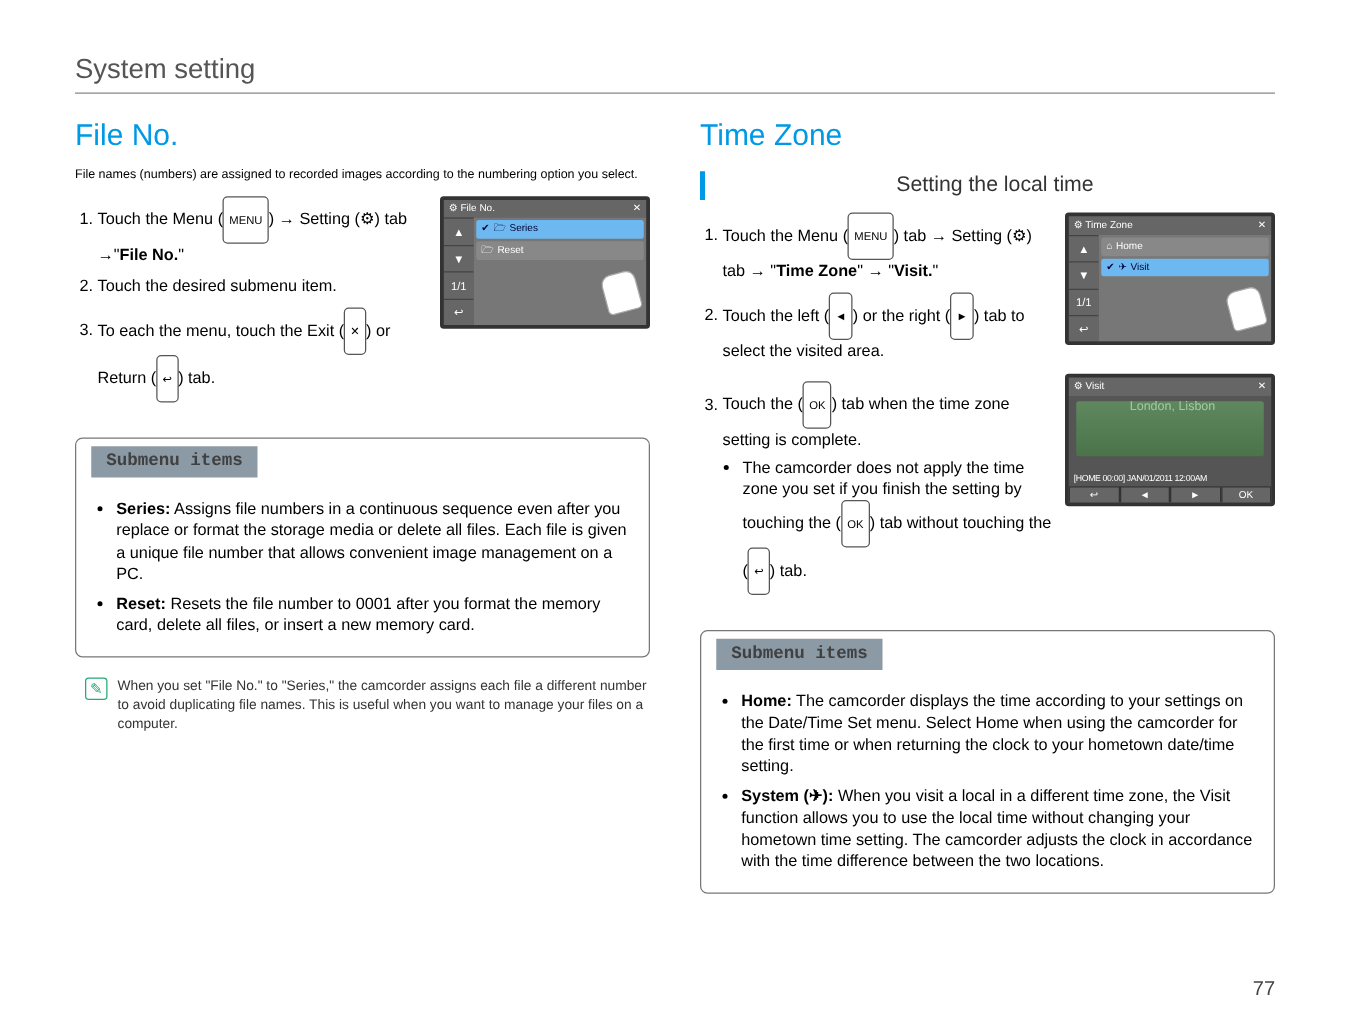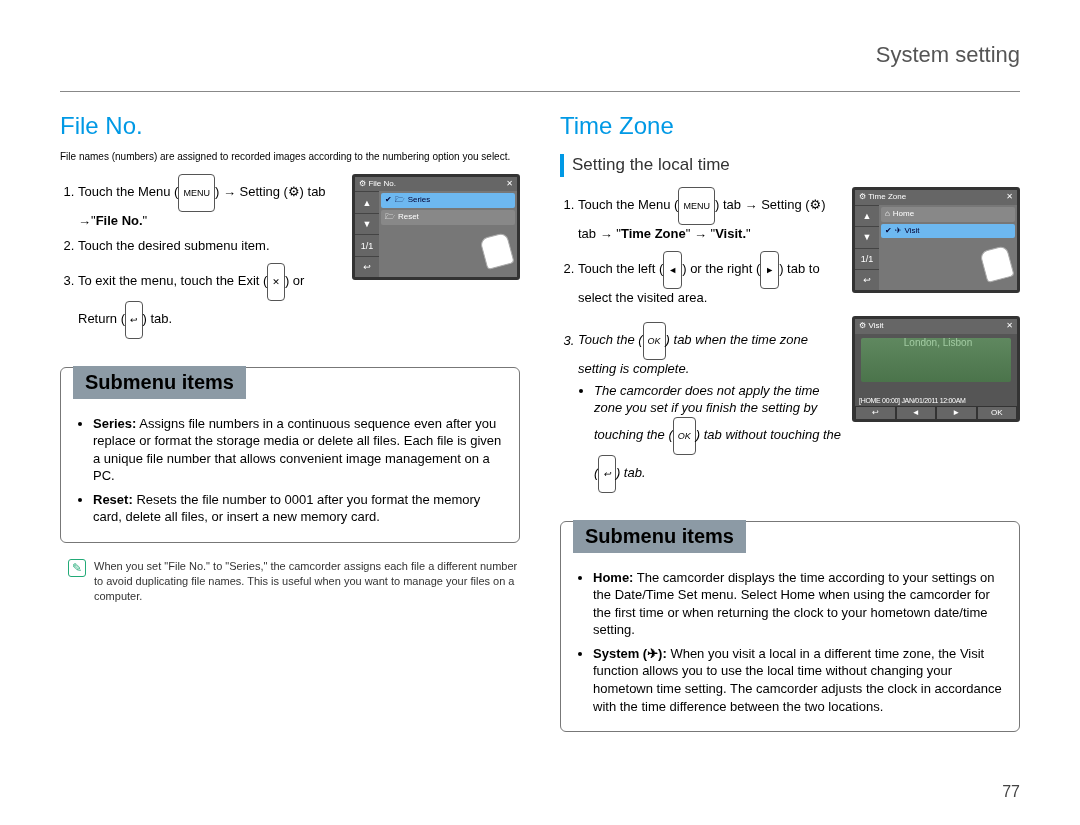--- a/index.html
+++ b/index.html
@@ -9,23 +9,23 @@
     color: #000;
     margin: 0;
     padding: 40px 60px 30px 60px;
     width: 1080px;
     height: 825px;
     background: #fff;
     position: relative;
     line-height: 1.35;
   }
   .header {
-    text-align: right;
+    text-align: left;
     border-bottom: 1px solid #888;
-    padding-bottom: 21px;
+    padding-bottom: 4px;
     margin-bottom: 18px;
     font-size: 22px;
     color: #555;
     font-weight: 400;
   }
   .columns { display: flex; gap: 40px; }
   .col { flex: 1; }
   h1.section {
     color: #0099e5;
     font-size: 24px;
@@ -33,40 +33,42 @@
     margin: 0 0 8px 0;
   }
   .intro { margin-bottom: 10px; font-size: 10px; }
   .subhead {
     font-size: 17px;
     color: #333;
     border-left: 4px solid #0099e5;
     padding-left: 8px;
     margin: 12px 0 10px 0;
     font-weight: 400;
+    text-align: center;
   }
   ol.steps { padding-left: 18px; margin: 6px 0 10px 0; }
   ol.steps li { margin-bottom: 8px; }
   ul.sublist { padding-left: 16px; margin: 4px 0; list-style: disc; }
   .box {
     border: 1.5px solid #777;
     border-radius: 6px;
     padding: 10px 14px 10px 14px;
     margin-top: 14px;
   }
   .box-title {
     display: inline-block;
     background: #8c9aa5;
-    color: #000000;
+    color: #404040;
     padding: 3px 12px;
     font-weight: bold;
-    font-size: 20px;
+    font-size: 14px;
     margin: -22px 0 8px -2px;
     position: relative;
     top: -2px;
+    font-family: Liberation Mono, monospace;
   }
   .box-title-wrap { margin-top: 18px; }
   ul.submenu { padding-left: 18px; margin: 6px 0 2px 0; list-style: disc; }
   ul.submenu li { margin-bottom: 6px; }
   .note {
     display: flex;
     align-items: flex-start;
     gap: 8px;
     font-size: 11px;
     margin-top: 16px;
@@ -137,21 +139,21 @@
       </div>
       <div class="hand"></div>
     </div>
 
     <ol class="steps">
       <li>
         <span>Touch the Menu (</span><span class="btn-inline">MENU</span><span>) → Setting (</span><span>⚙</span><span>) tab →"</span><b>File No.</b><span>"</span>
       </li>
       <li>Touch the desired submenu item.</li>
       <li>
-        <span>To exit the menu, touch the Exit (</span><span class="btn-inline">✕</span><span>) or Return (</span><span class="btn-inline">↩</span><span>) tab.</span>
+        <span>To each the menu, touch the Exit (</span><span class="btn-inline">✕</span><span>) or Return (</span><span class="btn-inline">↩</span><span>) tab.</span>
       </li>
     </ol>
     <div class="clear"></div>
 
     <div class="box box-title-wrap">
       <div class="box-title">Submenu items</div>
       <ul class="submenu">
         <li><b>Series:</b> <span>Assigns file numbers in a continuous sequence even after you replace or format the storage media or delete all files. Each file is given a unique file number that allows convenient image management on a PC.</span></li>
         <li><b>Reset:</b> <span>Resets the file number to 0001 after you format the memory card,  delete all files, or insert a new memory card.</span></li>
       </ul>
@@ -215,21 +217,21 @@
         <div class="map-status">[HOME 00:00] JAN/01/2011 12:00AM</div>
         <div class="map-btns">
           <div>↩</div>
           <div>◄</div>
           <div>►</div>
           <div>OK</div>
         </div>
       </div>
     </div>
 
-    <ol class="steps" start="3" style="margin-right:175px;font-style:italic;">
+    <ol class="steps" start="3" style="margin-right:175px;">
       <li>
         <span>Touch the (</span><span class="btn-inline">OK</span><span>) tab when the time zone setting is complete.</span>
         <ul class="sublist">
           <li>
             <span>The camcorder does not apply the time zone you set if you finish the setting by touching the (</span><span class="btn-inline">OK</span><span>) tab without touching the (</span><span class="btn-inline">↩</span><span>) tab.</span>
           </li>
         </ul>
       </li>
     </ol>
     <div class="clear"></div>

